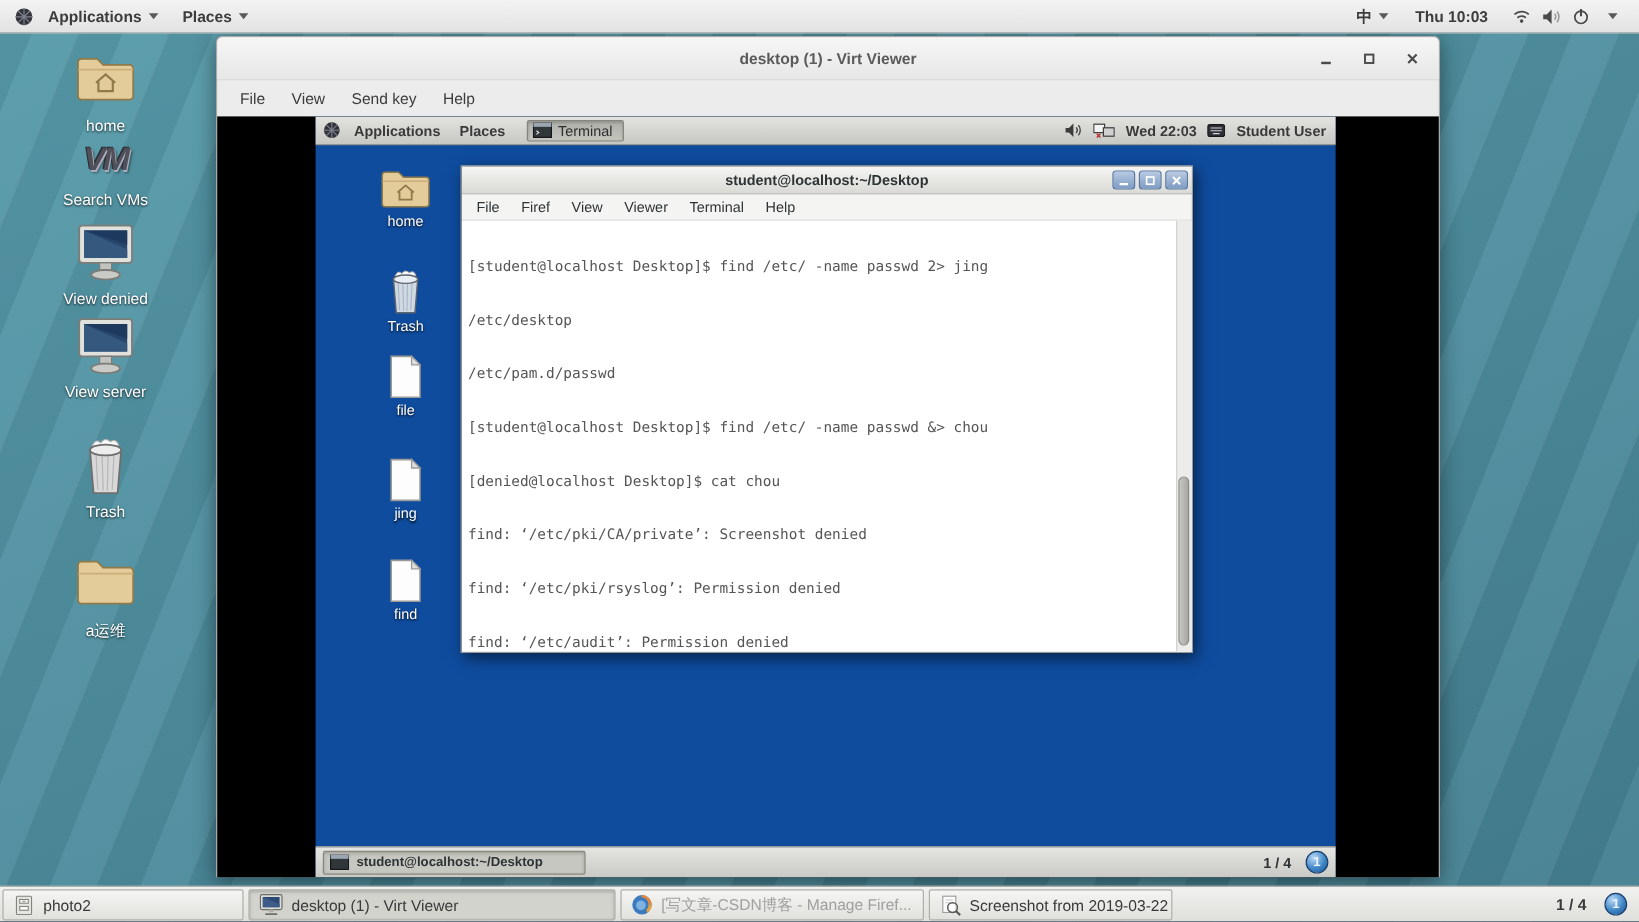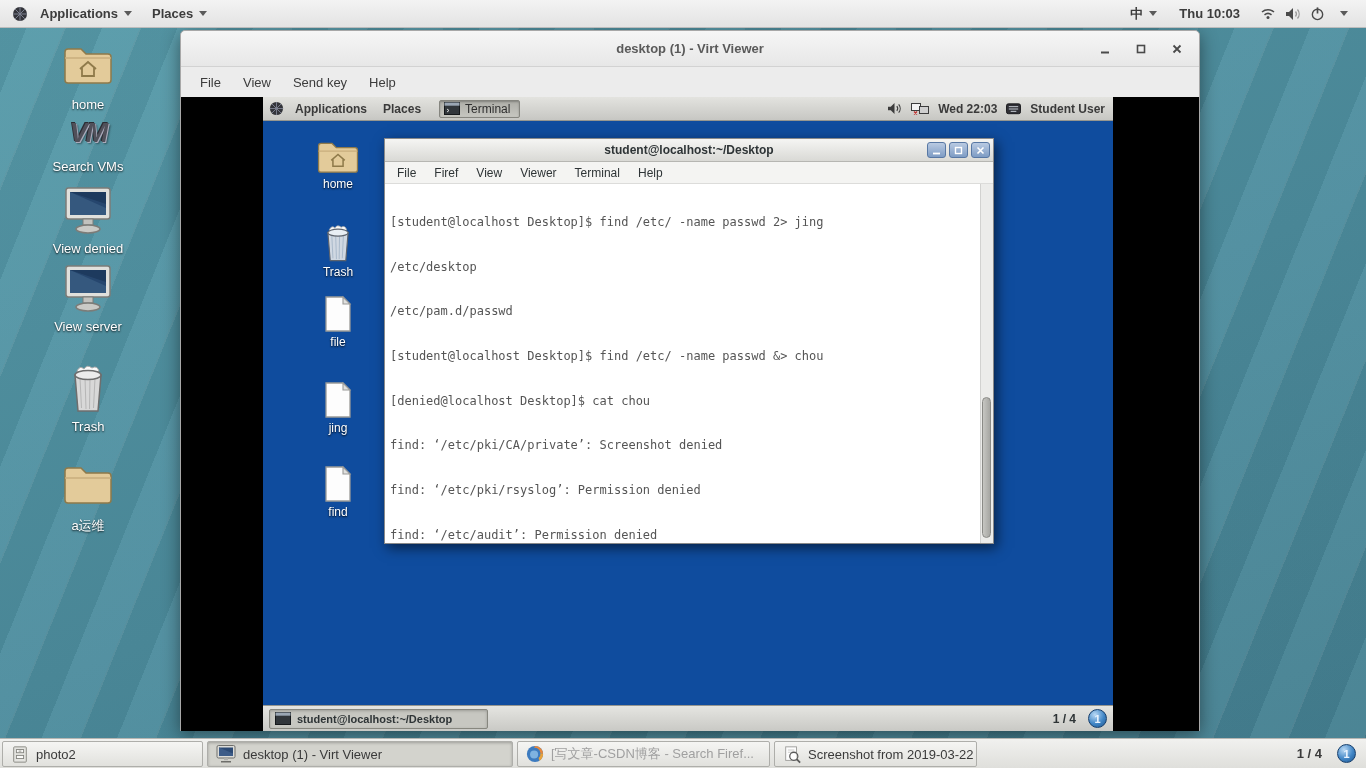--- a/index.html
+++ b/index.html
@@ -464,21 +464,21 @@
 
     <div class="tkbtn" style="left:517px;width:253px">
       <span>
         <svg width="18" height="18" viewBox="0 0 20 20">
           <circle cx="10" cy="10" r="9" fill="#3d7bbf"></circle>
           <path d="M10 1 a9 9 0 0 1 9 9 l-3 -1 a6.5 6.5 0 0 0 -7 -6 z" fill="#e8883a"></path>
           <path d="M19 10 a9 9 0 0 1 -4 7.5 l-1 -3 a6 6 0 0 0 2 -5.5 z" fill="#e8a23a"></path>
           <circle cx="9" cy="10.5" r="4.5" fill="#7fb2e0"></circle>
         </svg>
       </span>
-      <span class="tk-dim">[写文章-CSDN博客 - Search Firef...</span>
+      <span class="tk-dim">[写文章-CSDN博客 - Manage Firef...</span>
     </div>
 
     <div class="tkbtn" style="left:774px;width:203px">
       <span>
         <svg width="18" height="19" viewBox="0 0 20 20">
           <rect x="3" y="1.5" width="12" height="15" fill="#fdfdfd" stroke="#9a9a98"></rect>
           <line x1="5.5" y1="5" x2="12.5" y2="5" stroke="#c6c6c4"></line>
           <line x1="5.5" y1="7.5" x2="12.5" y2="7.5" stroke="#c6c6c4"></line>
           <circle cx="12" cy="12" r="4.5" fill="rgba(255,255,255,.6)" stroke="#5a5a5a" stroke-width="1.4"></circle>
           <line x1="15.2" y1="15.2" x2="19" y2="19" stroke="#5a5a5a" stroke-width="2"></line>

